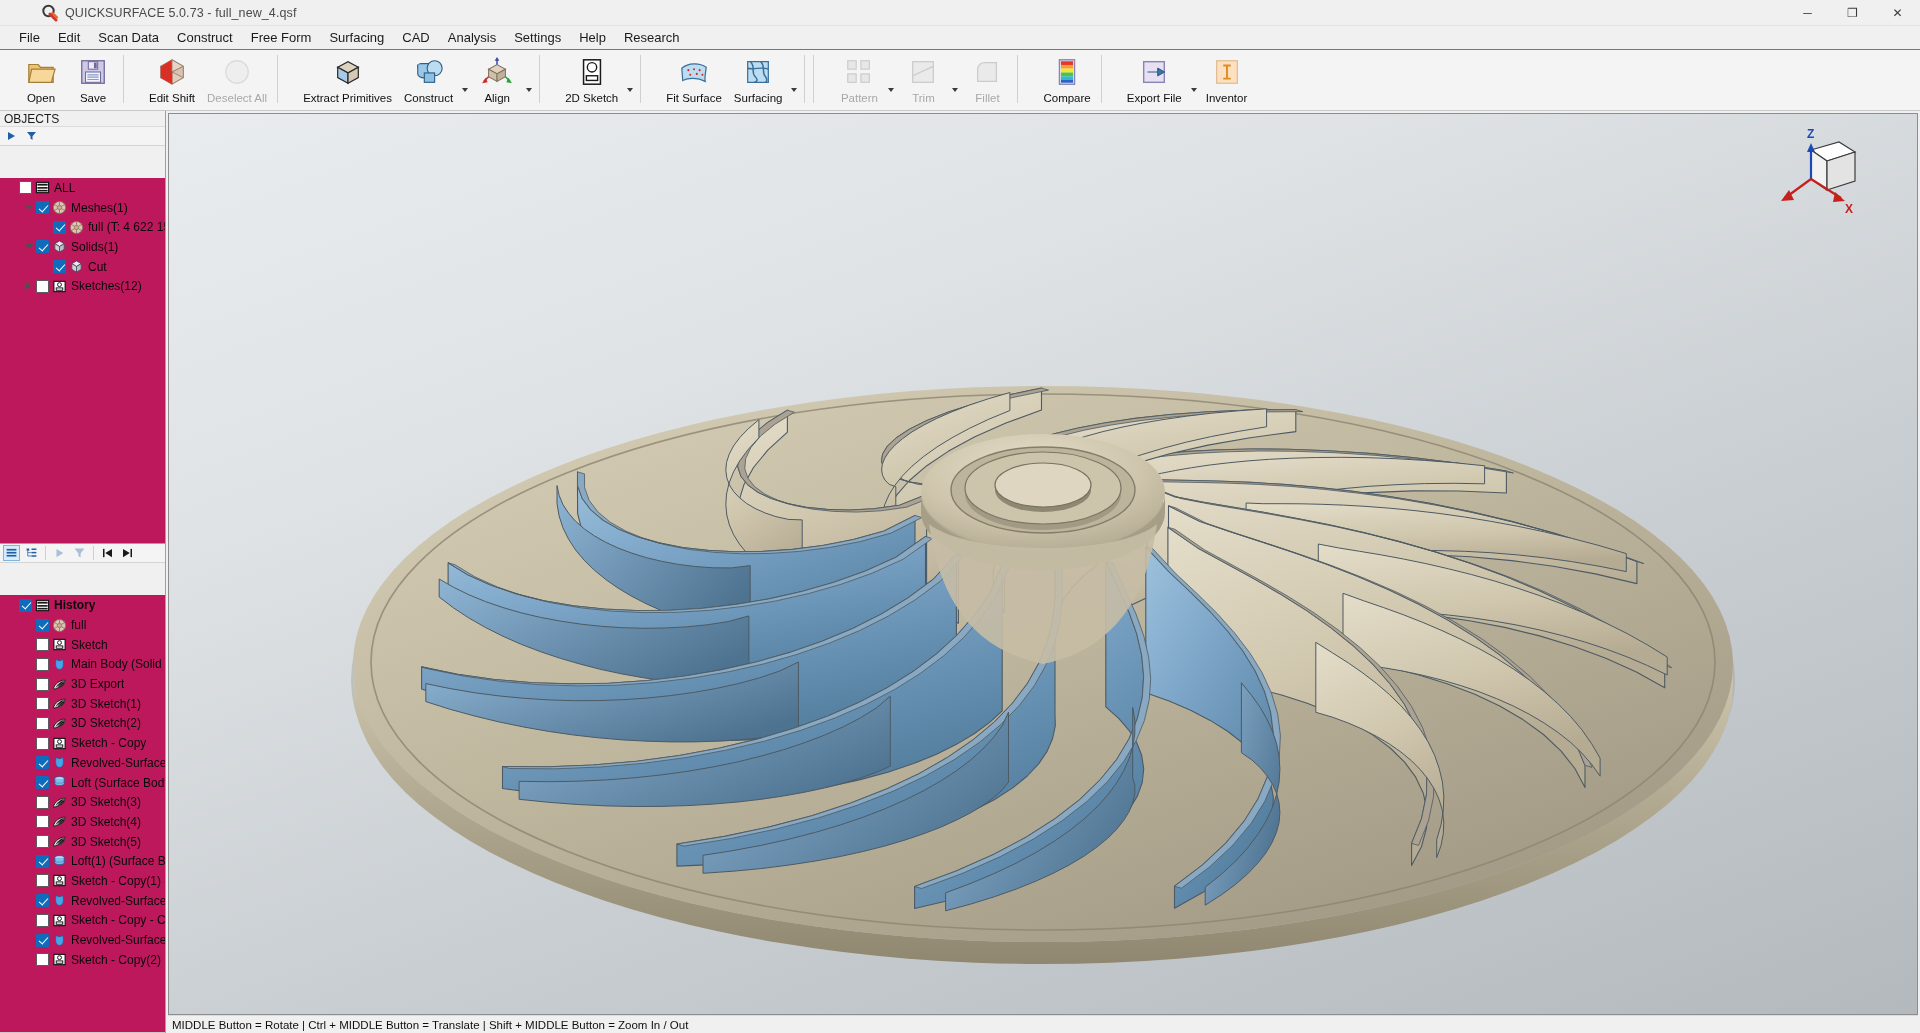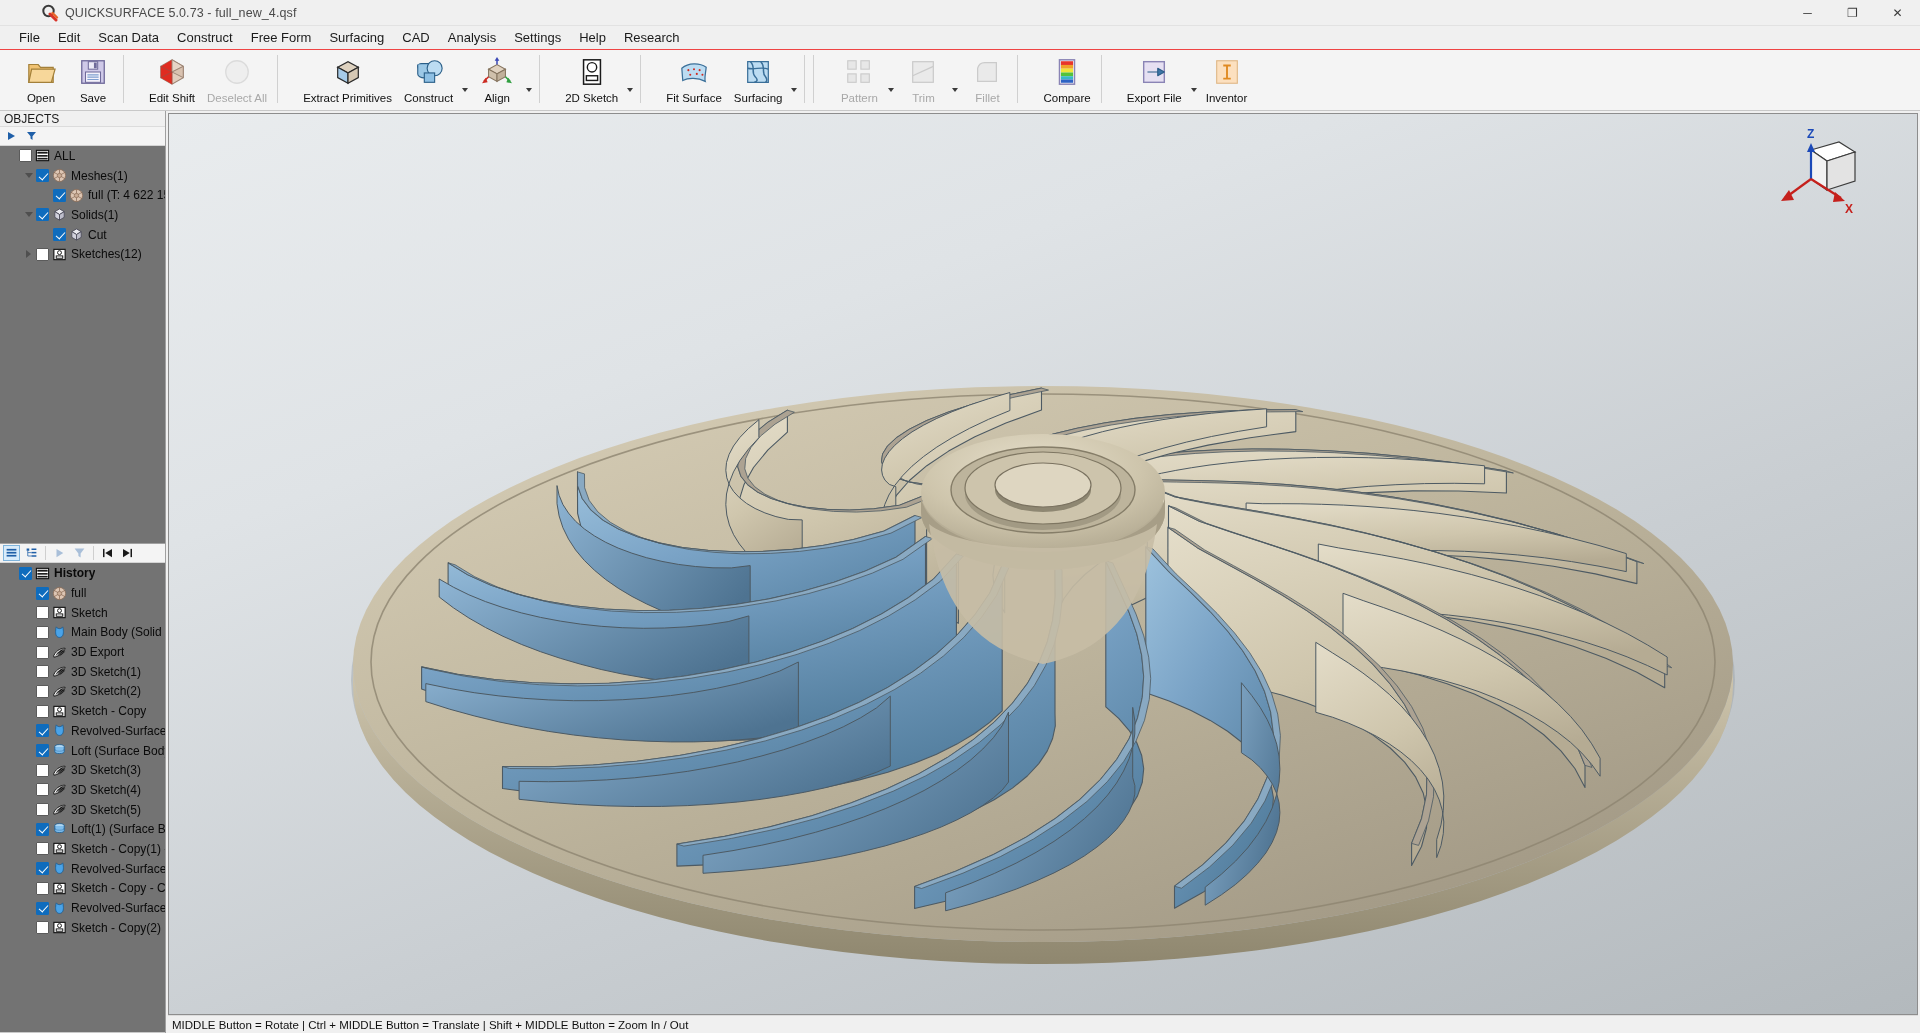--- a/index.html
+++ b/index.html
@@ -79,22 +79,22 @@
     background:#f4f4f4; border-bottom:1px solid #d4d4d4;
   }
   .tb-btn {
     width:17px;height:16px; display:flex;align-items:center;justify-content:center;
     border:1px solid transparent;
   }
   .tb-btn.active { background:#d9ecfb; border:1px solid #7fb4dc; }
   .tb-sep { width:1px;height:14px;background:#cfcfcf;margin:0 2px; }
 
   .tree {
-    background:#737373; flex:1 1 auto; overflow:hidden;
-    border:1px solid #c9c9c9; border-top:none; border-left:none; border-right:none;
+    background:#be185d; flex:1 1 auto; overflow:hidden;
+    border:1px solid #c9c9c9; border-top:none; border-left:none; border-right:none;margin-top:32px;
   }
   .objects-tree { height:304px; border-bottom:1px solid #a0a0a0; }
   .history-tree { flex:1 1 auto; }
 
   .trow { display:flex; align-items:center; height:19.7px; font-size:12px; color:#0a0a0a; white-space:nowrap; }
   .twist {
     width:15px;height:19px;display:flex;align-items:center;justify-content:center;flex:0 0 15px;
   }
   .twist i {
     display:block;width:0;height:0;

